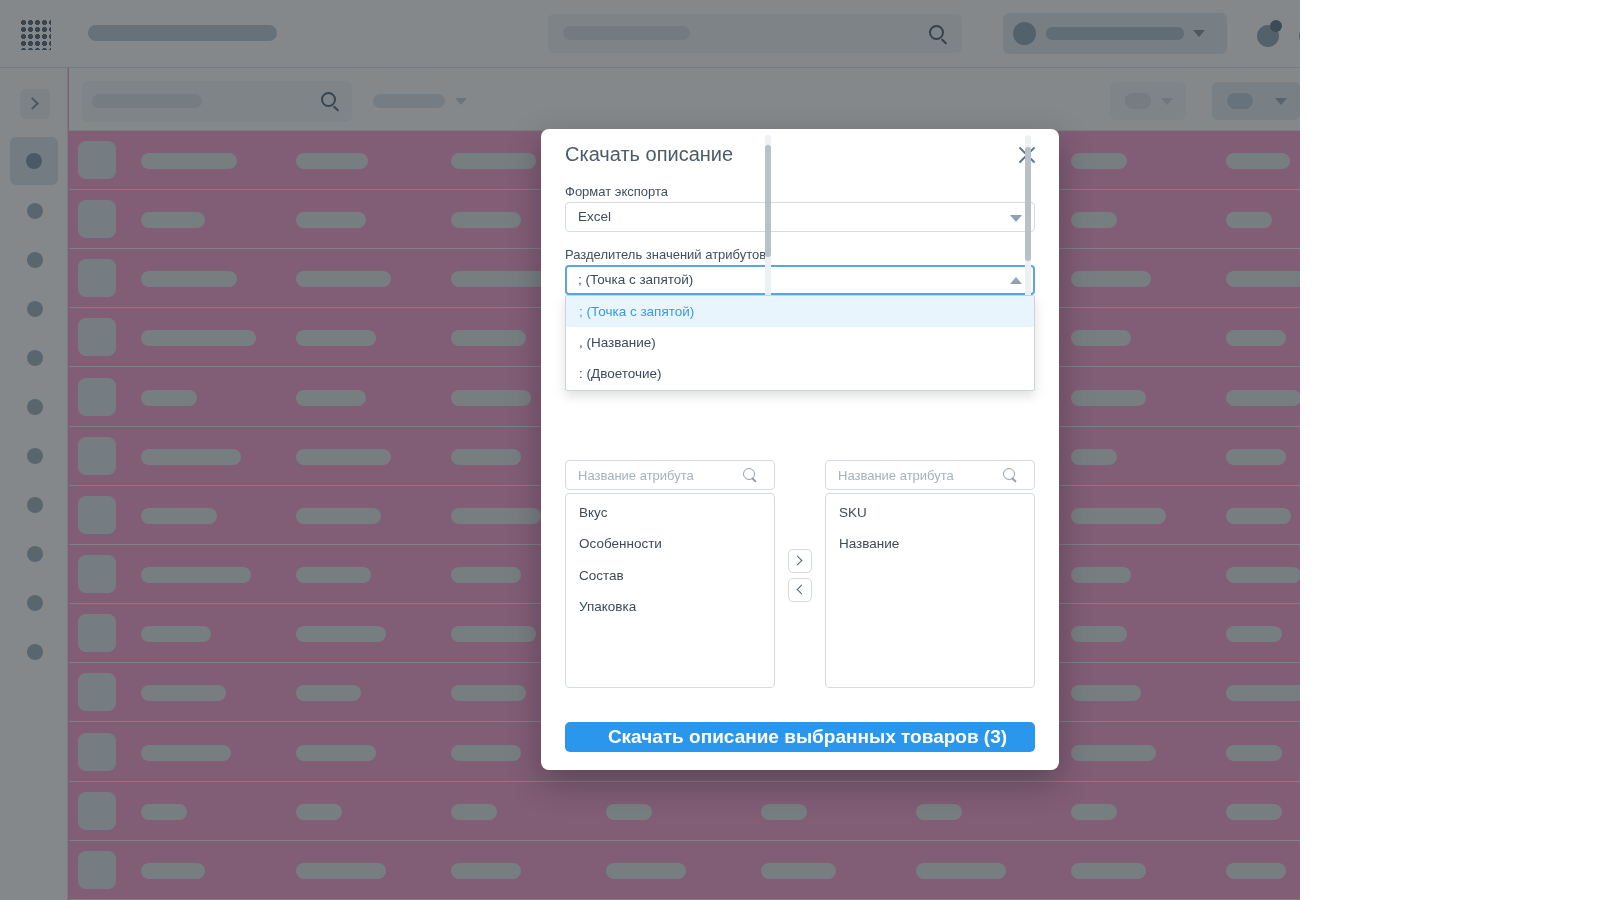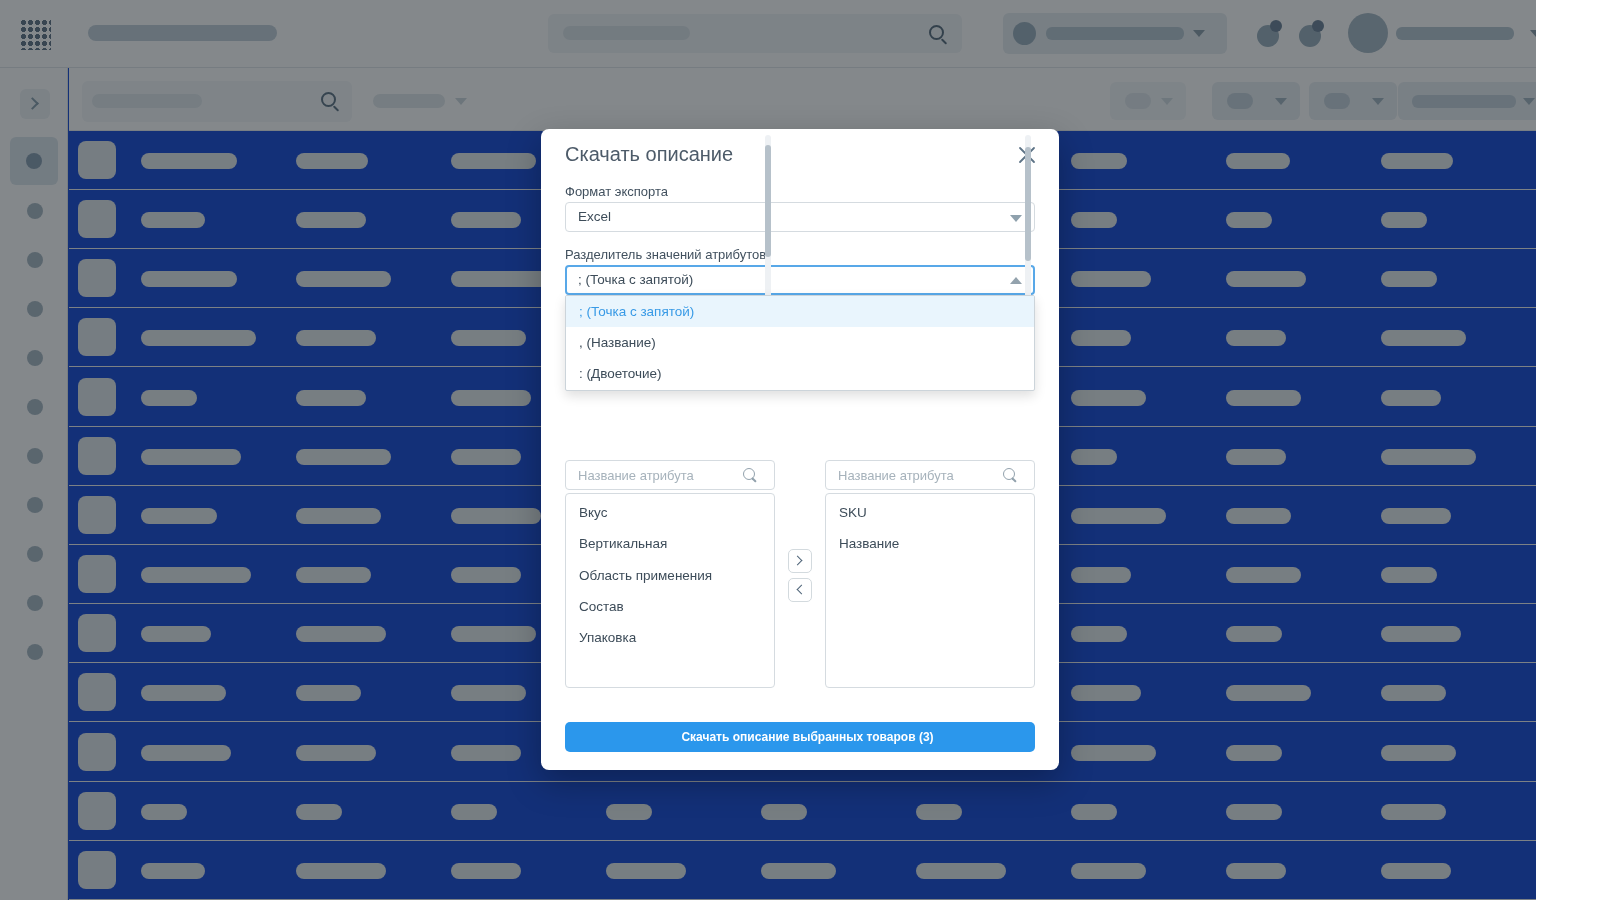--- a/index.html
+++ b/index.html
@@ -1,18 +1,18 @@
 <!DOCTYPE html>
 <html><head>
 <meta charset="utf-8">
 <style>
   * { margin:0; padding:0; box-sizing:border-box; }
   html,body { width:1600px; height:900px; }
   body { font-family:"Liberation Sans", sans-serif; background:#fff; overflow:hidden; }
-  .app { position:relative; width:1536px; height:900px; background:#1d4ed8; overflow:hidden; }
+  .app { position:relative; width:1300px; height:900px; background:#f9a8d4; overflow:hidden; }
 
   
   .topbar { position:absolute; left:0; top:0; width:1600px; height:68px; background:#fff; border-bottom:1px solid #e3e7ea; }
   .grid-icon { position:absolute; left:19px; top:18px; width:32px; height:32px;
     background-image:radial-gradient(circle, #66798a 2.3px, rgba(0,0,0,0) 2.6px);
     background-size:7px 7px; background-position:1px 1px; background-repeat:repeat; }
   .sk { background:#e4e9ed; border-radius:8px; position:absolute; }
   .sk.mid  { background:#dde4e9; }
   .topbar-title-pill { left:88px; top:25px; width:189px; height:16px; background:#c4d0da; }
   .topbar-search { position:absolute; left:548px; top:14px; width:414px; height:39px; border-radius:6px; background:#f1f4f6; }
@@ -96,21 +96,21 @@
   .m-track { position:absolute; right:3px; top:6px; width:6px; height:183px; border-radius:3px; background:#eef1f4; }
   .m-thumb { position:absolute; left:0; width:6px; border-radius:3px; background:#b6c1ca; }
 
   .m-move { position:absolute; left:247px; width:24px; height:24px; border:1px solid #d3dade; border-radius:5px;
             background:#fff; cursor:pointer; }
   .m-move .chev { border-color:#4e6478; border-width:1.6px; width:7px; height:7px; }
   .m-move.right .chev { left:5px; top:7px; transform:rotate(45deg); }
   .m-move.left  .chev { left:9px; top:7px; transform:rotate(-135deg); }
 
   .m-btn { position:absolute; left:24px; top:593px; width:470px; height:30px; border:none; border-radius:5px;
-           background:#2b97ec; color:#fff; font-size:12px; font-weight:600; cursor:pointer;
+           background:#2b97ec; color:#fff; font-size:19px; font-weight:600; cursor:pointer;
            font-family:"Liberation Sans", sans-serif;padding-left:15px; }
 </style>
 </head>
 <body>
 
 <div class="app">
 
   <div class="topbar">
     <div class="grid-icon"></div>
     <div class="sk topbar-title-pill"></div>
@@ -380,22 +380,21 @@
     <span class="m-input-ico" style="left:202px">
         <span class="mag"></span>
       </span>
     <input class="m-input" style="left: 284px;" placeholder="Название атрибута">
     <span class="m-input-ico" style="left:462px">
         <span class="mag"></span>
       </span>
 
     <div class="m-list" style="left:24px" id="list-available">
         <div class="m-item">Вкус</div>
-        <div class="m-item">Вертикальная</div>
-        <div class="m-item">Область применения</div>
+        <div class="m-item">Особенности</div>
         <div class="m-item">Состав</div>
         <div class="m-item">Упаковка</div>
       </div>
     <div class="m-track" style="left:224px">
         <div class="m-thumb" style="top:10px;height:112px"></div>
       </div>
 
     <div class="m-list" style="left:284px" id="list-selected">
         <div class="m-item">SKU</div>
         <div class="m-item">Название</div>

